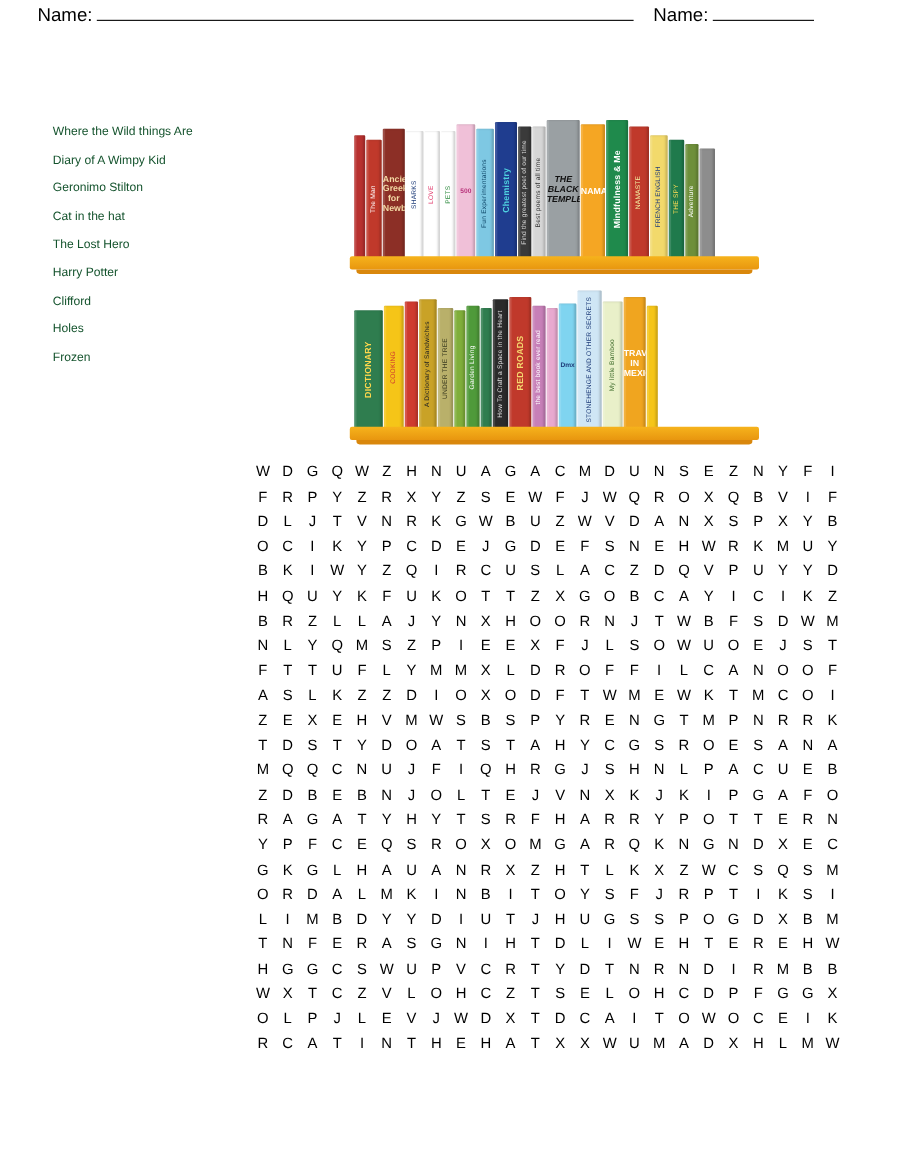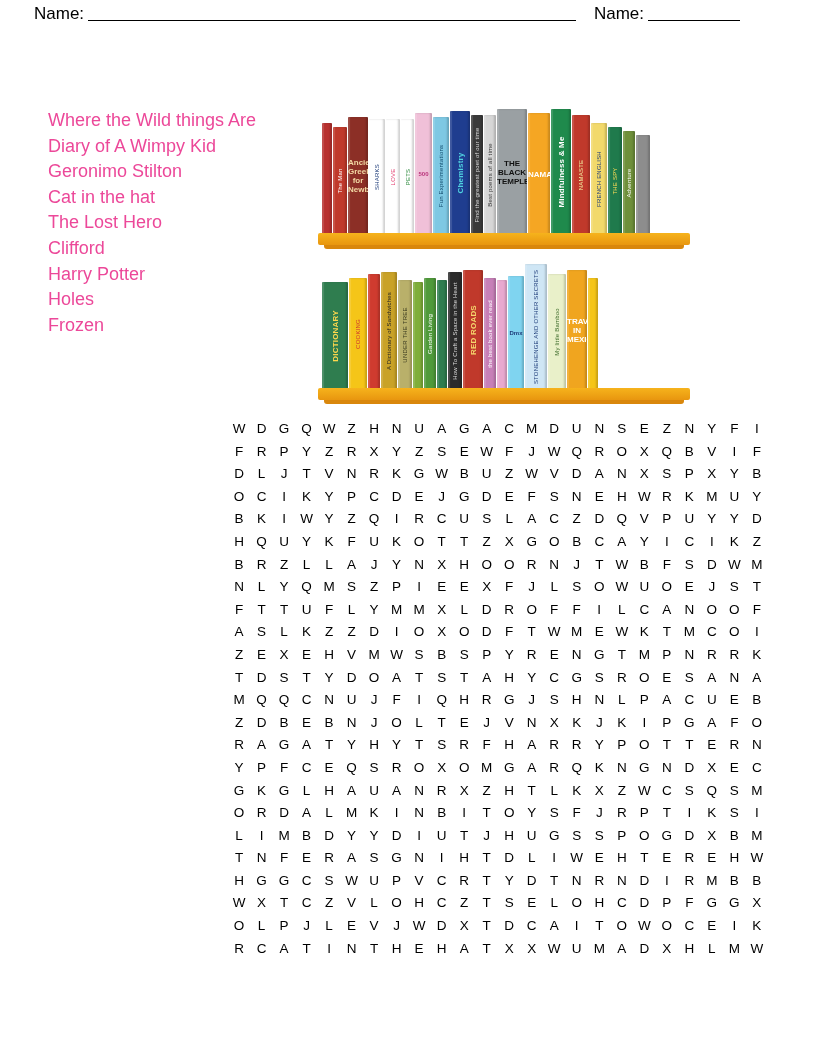--- a/index.html
+++ b/index.html
@@ -18,21 +18,21 @@
   .page {
     width: 816px;
     height: 1056px;
     position: relative;
     box-sizing: border-box;
   }
 
   
   .header-row {
     display: flex;
-    align-items: flex-end;
+    align-items: center;
     padding: 4px 72px 0 34px;
     font-size: 17px;
   }
   .hdr-label {
     font-size: 17px;
     white-space: nowrap;
   }
   .hdr-rule {
     flex: 1 1 auto;
     border-bottom: 1.5px solid #000;
@@ -57,23 +57,23 @@
   }
 
   
   .wordlist {
     position: absolute;
     left: 48px;
     top: 108px;
     width: 220px;
   }
   .wordlist-item {
-    font-size: 18px;
+    font-size: 11px;
     line-height: 25.6px;
-    color: #ec4899;
+    color: #14532d;
     white-space: nowrap;
   }
 
   
   .shelf-art {
     position: absolute;
     left: 318px;
     top: 105px;
     width: 372px;
     height: 295px;
@@ -173,22 +173,22 @@
     <span class="hdr-rule short"></span>
   </div>
 
 
   <div class="wordlist">
       <div class="wordlist-item">Where the Wild things Are</div>
       <div class="wordlist-item">Diary of A Wimpy Kid</div>
       <div class="wordlist-item">Geronimo Stilton</div>
       <div class="wordlist-item">Cat in the hat</div>
       <div class="wordlist-item">The Lost Hero</div>
+      <div class="wordlist-item">Harry Potter</div>
       <div class="wordlist-item">Clifford</div>
-      <div class="wordlist-item">Harry Potter</div>
       <div class="wordlist-item">Holes</div>
       <div class="wordlist-item">Frozen</div>
     </div>
 
   <div class="shelf-art">
       <div class="shelf" style="top: 0px; height: 140px;">
         <div class="shelf-books">
           <div class="book" style="width: 10px; height: 112px; background: rgb(184, 49, 47);"></div>
           <div class="book" style="width: 14px; height: 108px; background: rgb(192, 57, 43);">
             <span class="vtext" style="color: rgb(255, 255, 255);">The Man</span>
@@ -213,21 +213,21 @@
           </div>
           <div class="book" style="width: 20px; height: 124px; background: rgb(31, 61, 143);">
             <span class="vtext big" style="color: rgb(79, 210, 224);">Chemistry</span>
           </div>
           <div class="book" style="width: 12px; height: 120px; background: rgb(58, 58, 58);">
             <span class="vtext" style="color: rgb(221, 221, 221);">Find the greatest poet of our time</span>
           </div>
           <div class="book" style="width: 12px; height: 120px; background: rgb(214, 214, 214);">
             <span class="vtext" style="color: rgb(51, 51, 51);">Best poems of all time</span>
           </div>
-          <div class="book" style="width: 30px; height: 126px; background: rgb(154, 160, 163);">
+          <div class="book" style="width: 30px; height: 126px; background: rgb(154, 160, 163); font-style: italic;">
             <span class="htext" style="color: rgb(17, 17, 17);">THE BLACK TEMPLE</span>
           </div>
           <div class="book" style="width: 22px; height: 122px; background: rgb(245, 166, 35);">
             <span class="htext" style="color: rgb(255, 255, 255);">NAMASTE</span>
           </div>
           <div class="book" style="width: 20px; height: 126px; background: rgb(31, 138, 76);">
             <span class="vtext big" style="color: rgb(255, 255, 255);">Mindfulness &amp; Me</span>
           </div>
           <div class="book" style="width: 18px; height: 120px; background: rgb(192, 57, 43);">
             <span class="vtext" style="color: rgb(243, 243, 164);">NAMASTE</span>

